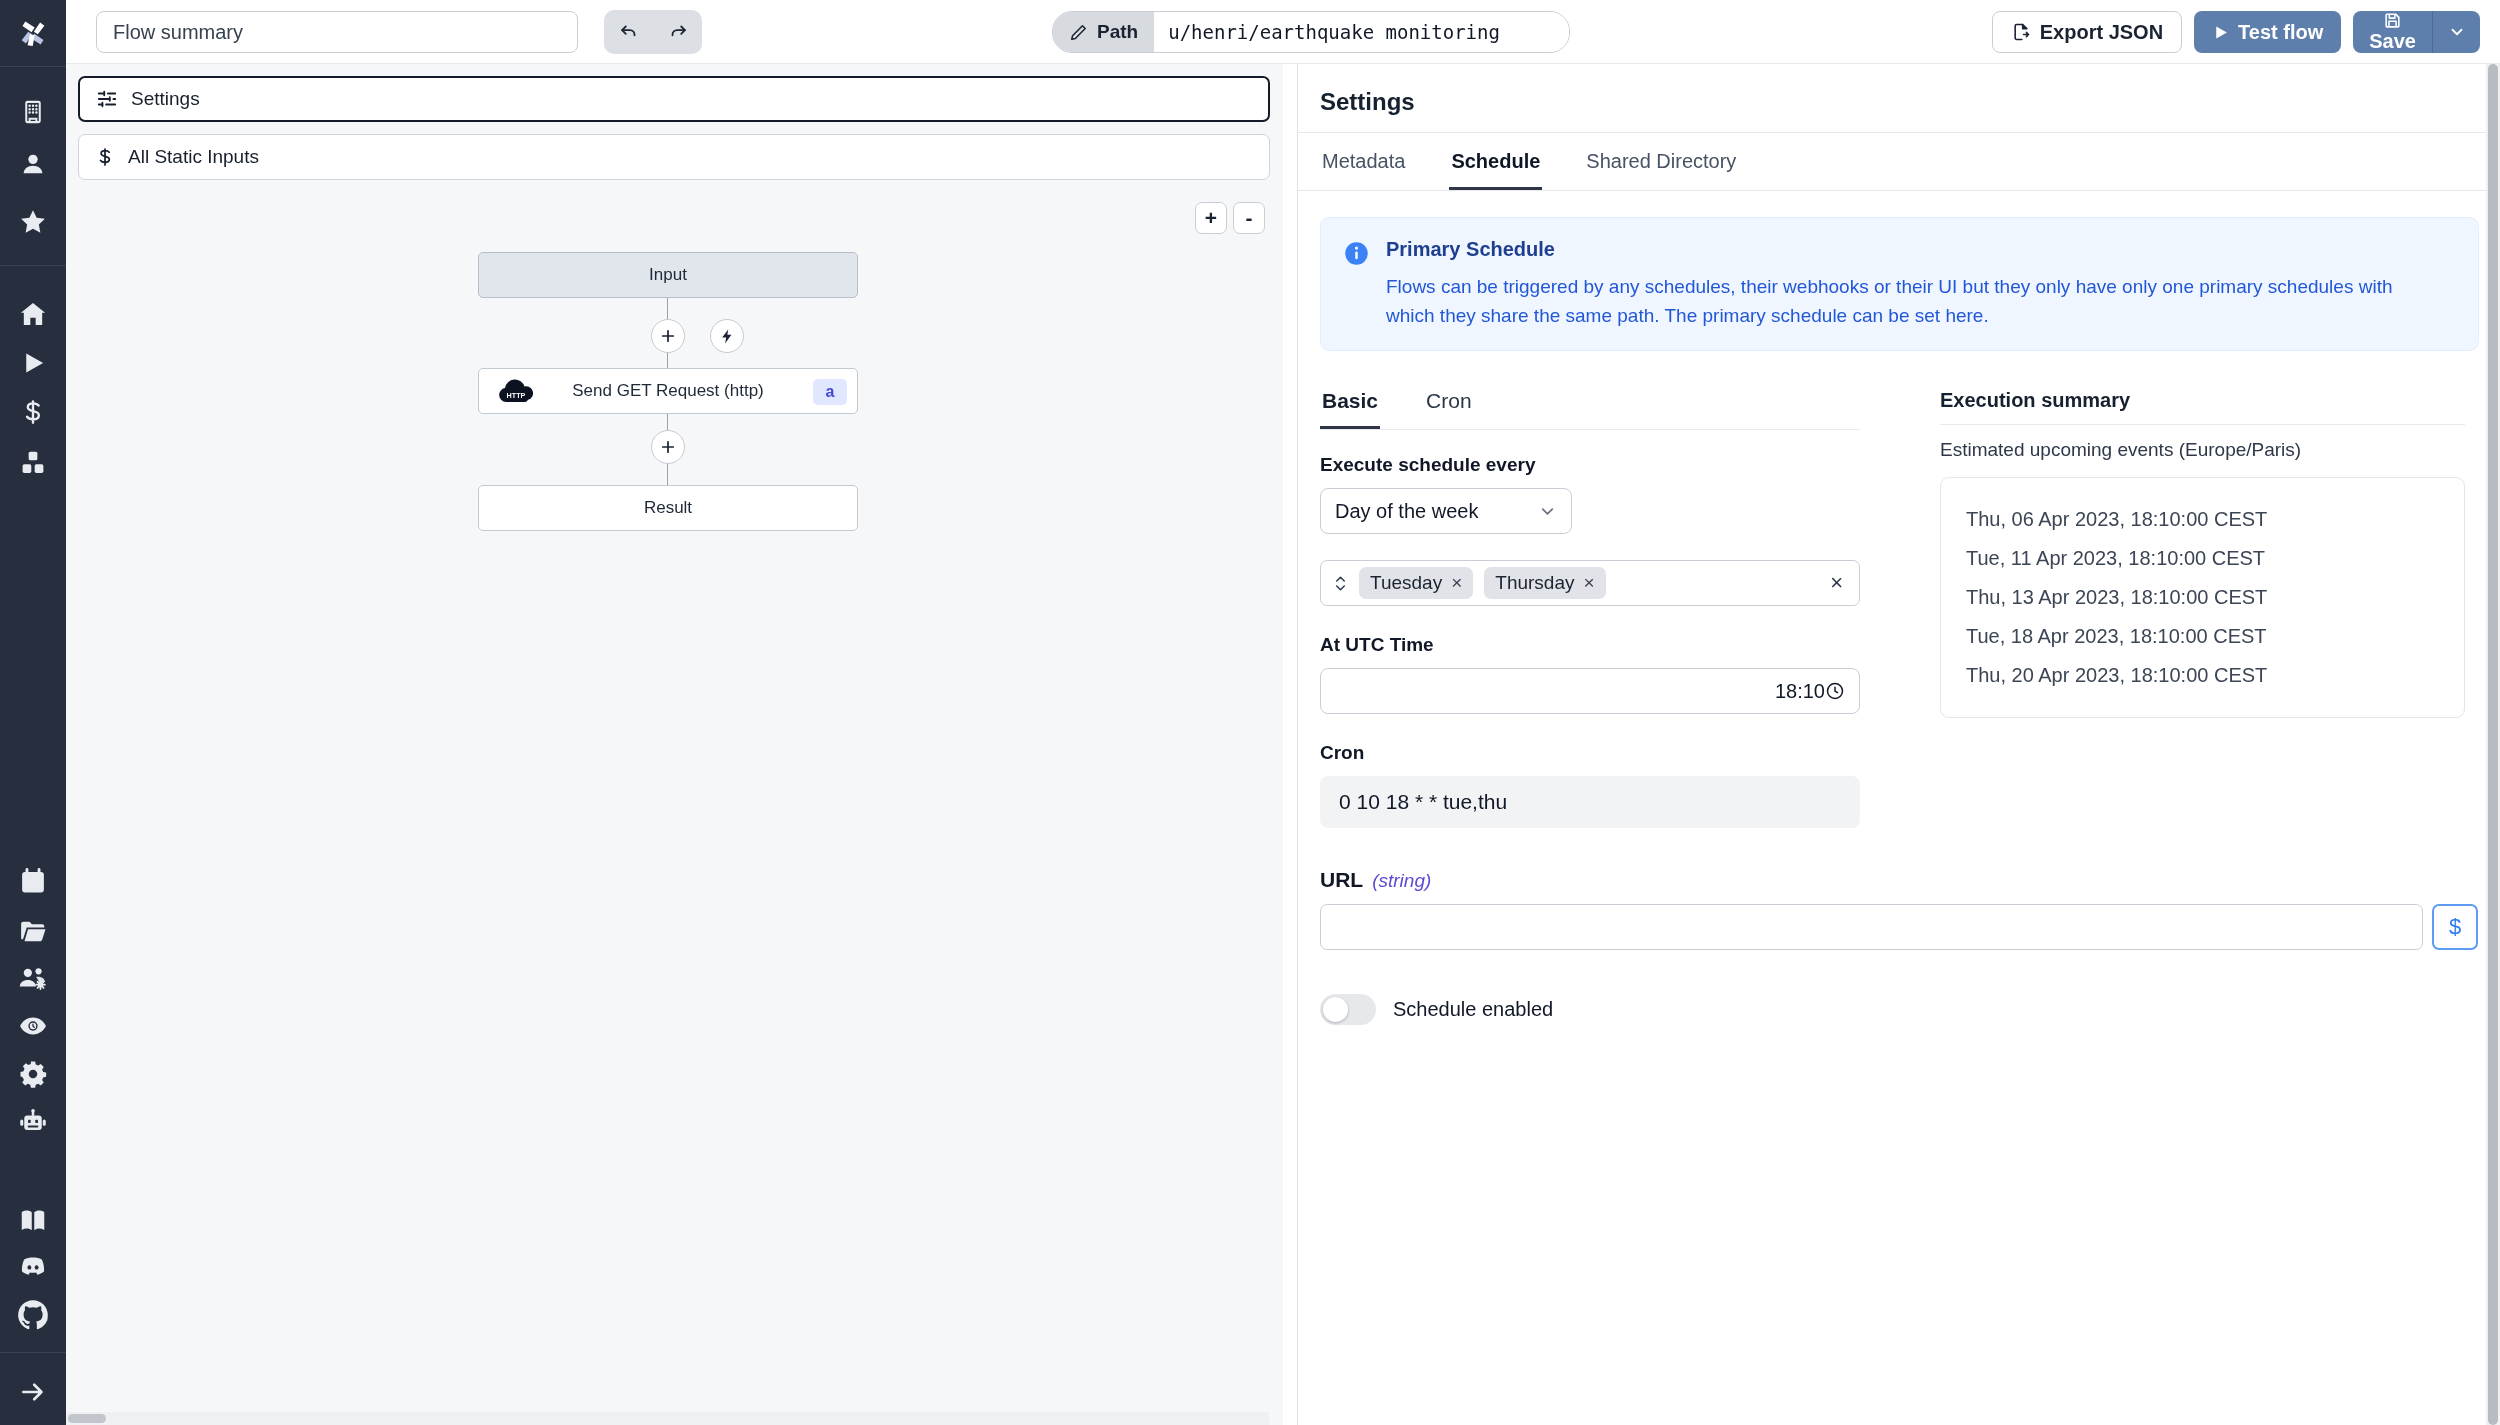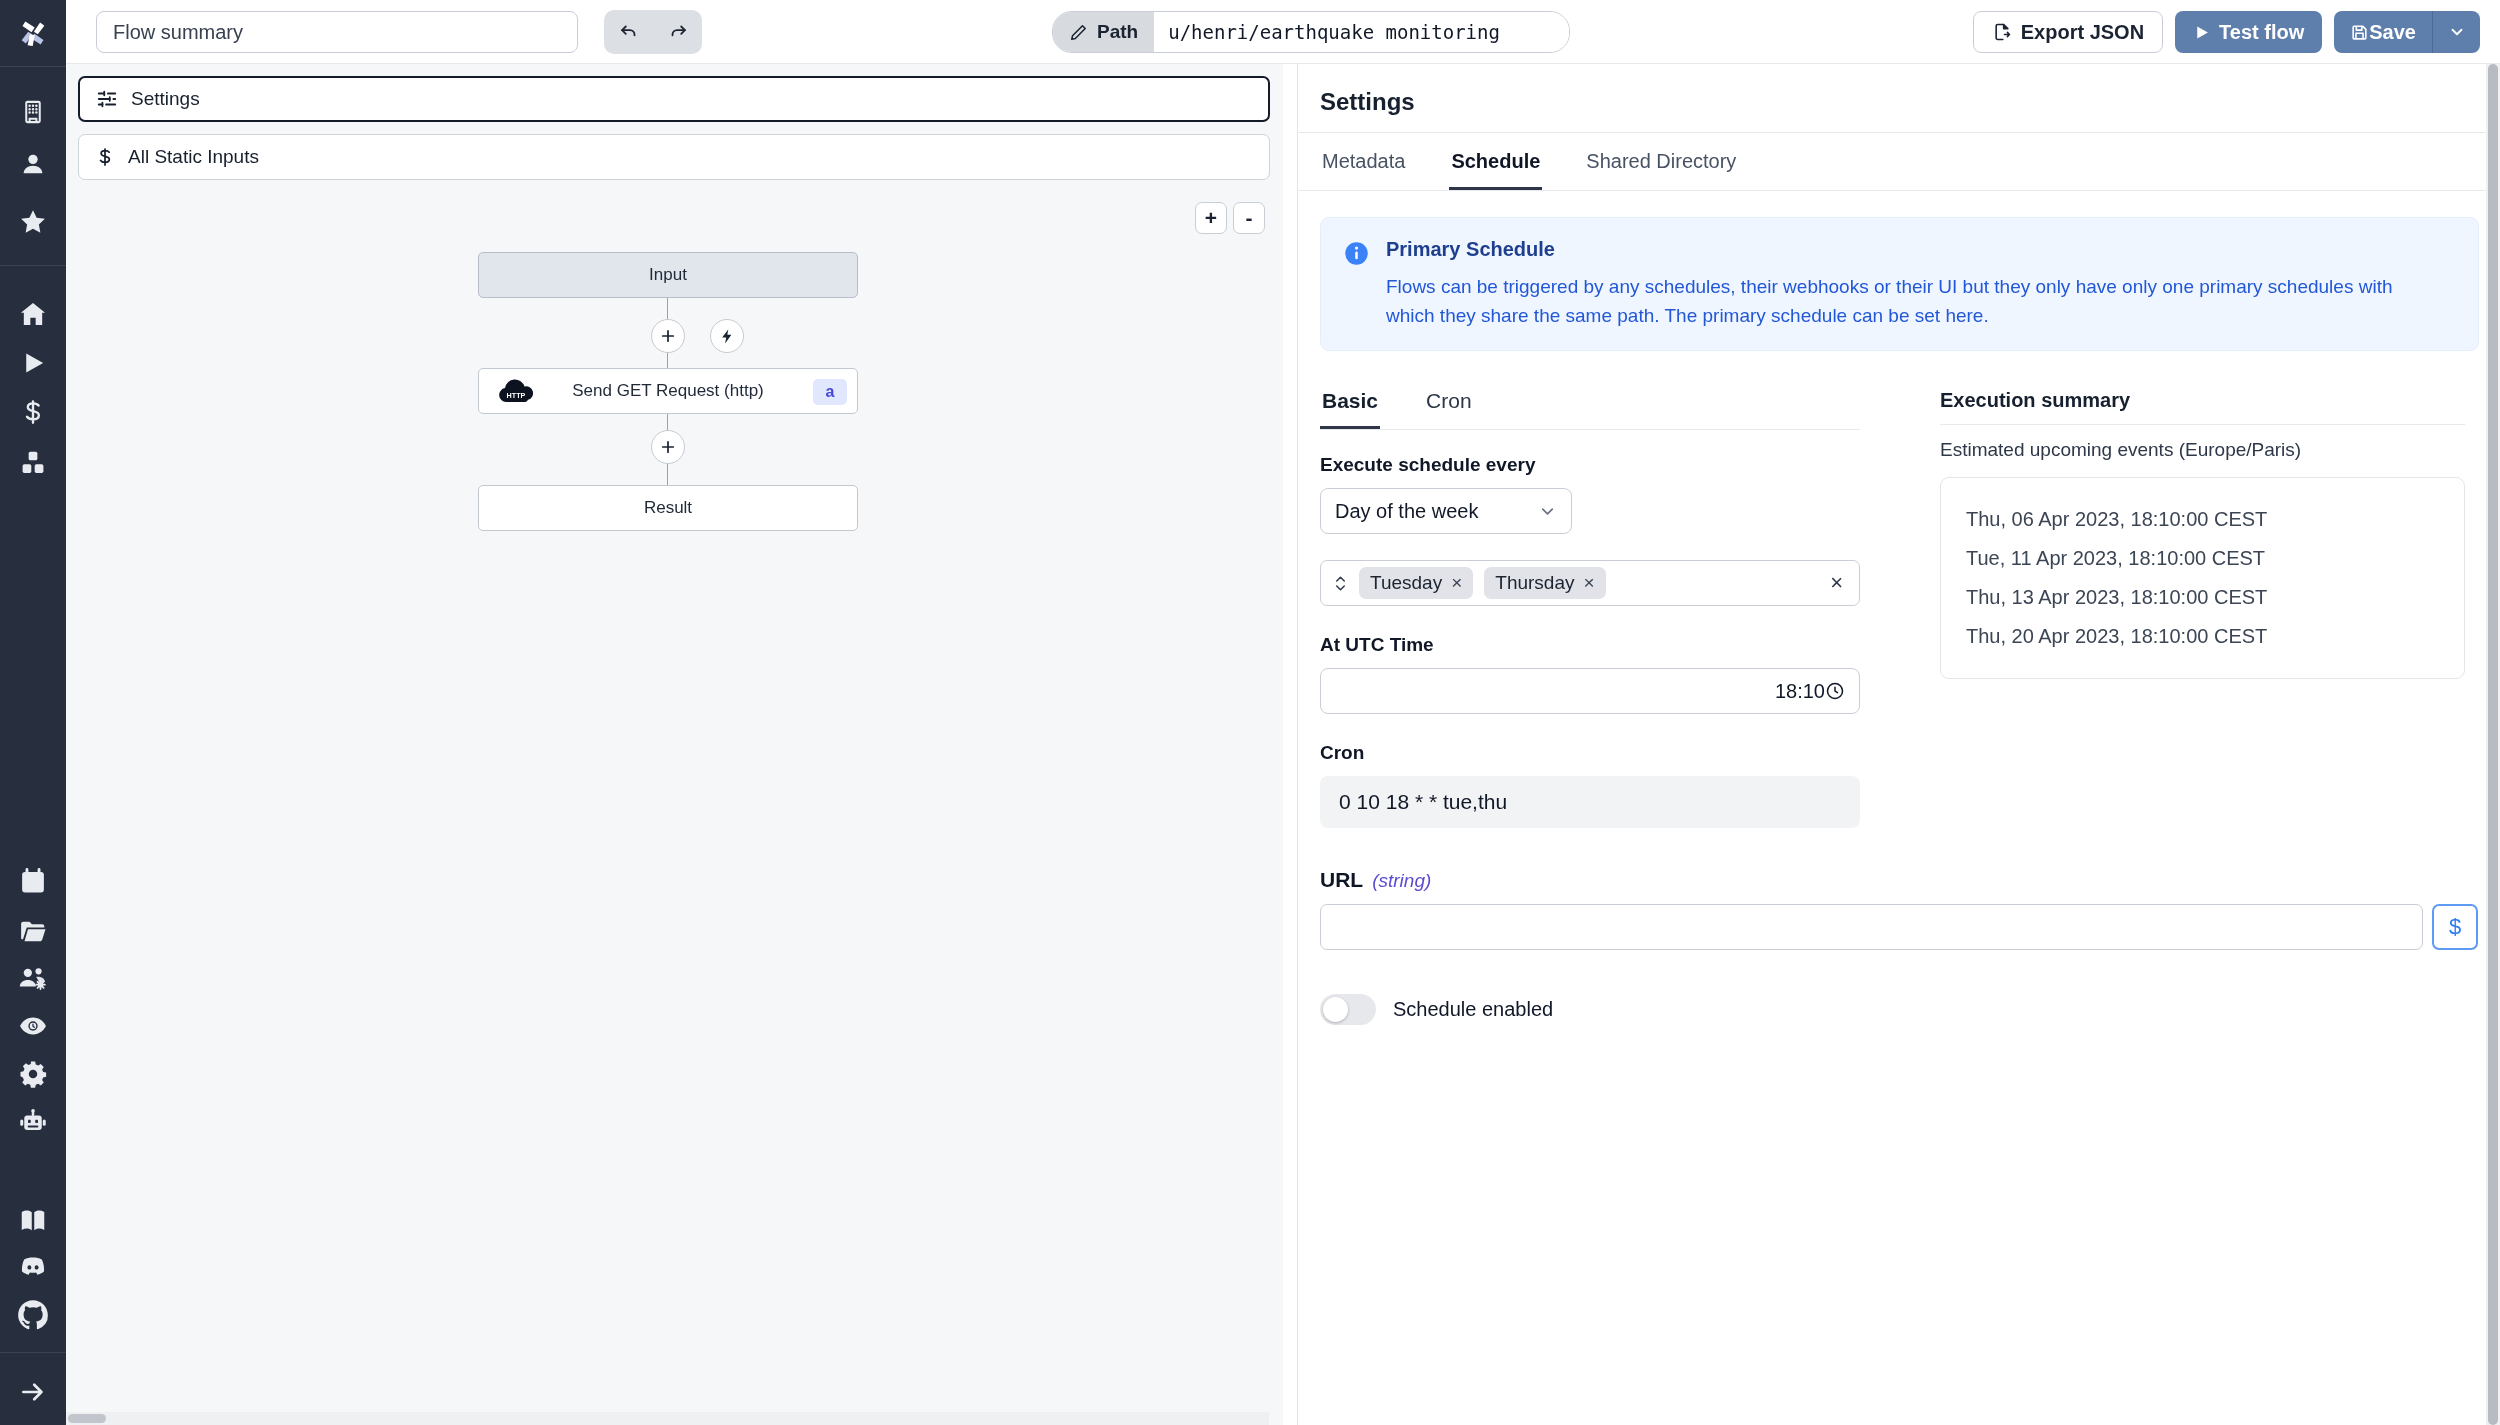--- a/index.html
+++ b/index.html
@@ -18,21 +18,21 @@
   .undoredo { position:absolute; left:538px; top:10px; width:98px; height:44px; background:#dcdfe4; border-radius:10px; display:flex; }
   .ur-btn { flex:1; display:flex; align-items:center; justify-content:center; color:#1f2533; cursor:pointer; background:none; border:none; }
   .path-group { position:absolute; left:986px; top:11px; height:42px; display:flex; border:1px solid #c9ced6; border-radius:20px; overflow:hidden; }
   .path-badge { background:#d7dade; display:flex; align-items:center; gap:9px; padding:0 16px; font-size:19px; font-weight:700; color:#1b2332; }
   .path-input { width:415px; border:none; outline:none; padding:0 14px; font-family:"DejaVu Sans Mono", monospace; font-size:19px; color:#111827; background:#fff; }
   .tb-right { position:absolute; right:20px; top:11px; display:flex; gap:12px; height:42px; }
   .btn { display:flex; align-items:center; gap:9px; border-radius:8px; padding:0 18px; font-size:20px; font-weight:600; cursor:pointer; border:1px solid transparent; }
   .btn-outline { background:#fff; border-color:#c9ced6; color:#1b2332; }
   .btn-blue { background:#5e7eac; color:#fff; border:none; }
   .save-group { display:flex; border-radius:8px; overflow:hidden; }
-  .save-main { display:flex; align-items:center; background:#5e7eac; color:#fff; font-size:20px; font-weight:600; padding:0 16px; border:none; cursor:pointer; }
+  .save-main { display:flex; align-items:center; background:#5e7eac; color:#fff; font-size:20px; font-weight:600; padding:0 16px; border:none; cursor:pointer;flex-direction:column; }
   .save-caret { width:48px; background:#5e7eac; border:none; border-left:1px solid #4c6a94; color:#fff; display:flex; align-items:center; justify-content:center; cursor:pointer; }
 
   
   .canvas { position:absolute; left:66px; top:64px; width:1217px; height:1361px; background:#f5f7f9; overflow:hidden; }
   .flow-card { position:absolute; left:12px; width:1192px; height:46px; background:#fff; border-radius:7px; display:flex; align-items:center; gap:13px; padding:0 16px; font-size:19px; font-weight:500; color:#18202e; }
   .card-settings { top:12px; border:2px solid #141b29; }
   .card-static { top:70px; border:1px solid #cfd4da; }
   .zoom-btn { position:absolute; top:138px; width:32px; height:32px; background:#fff; border:1px solid #c9ced6; border-radius:7px; font-size:21px; font-weight:700; color:#1b2332; display:flex; align-items:center; justify-content:center; cursor:pointer; }
   .node { position:absolute; left:412px; width:380px; height:46px; background:#fff; border:1px solid #c3c9d1; border-radius:5px; display:flex; align-items:center; justify-content:center; font-size:17px; color:#1f2937; }
   .node-input { top:188px; background:#e1e6ec; border-color:#b7bec9; }
@@ -425,20 +425,21 @@
           </div>
       </div>
 
       <div class="col-right">
         <div class="exec-title">Execution summary</div>
         <div class="exec-sub">Estimated upcoming events (Europe/Paris)</div>
         <div class="exec-box">
           <div class="exec-event">Thu, 06 Apr 2023, 18:10:00 CEST</div>
           <div class="exec-event">Tue, 11 Apr 2023, 18:10:00 CEST</div>
           <div class="exec-event">Thu, 13 Apr 2023, 18:10:00 CEST</div>
+          <div class="exec-event">Tue, 18 Apr 2023, 18:10:00 CEST</div>
           <div class="exec-event">Thu, 20 Apr 2023, 18:10:00 CEST</div>
         </div>
       </div>
     </div>
 
     <div class="url-row-label">
       <span class="url-label">URL</span>
       <span class="url-type">(string)</span>
     </div>
     <div class="url-line">

